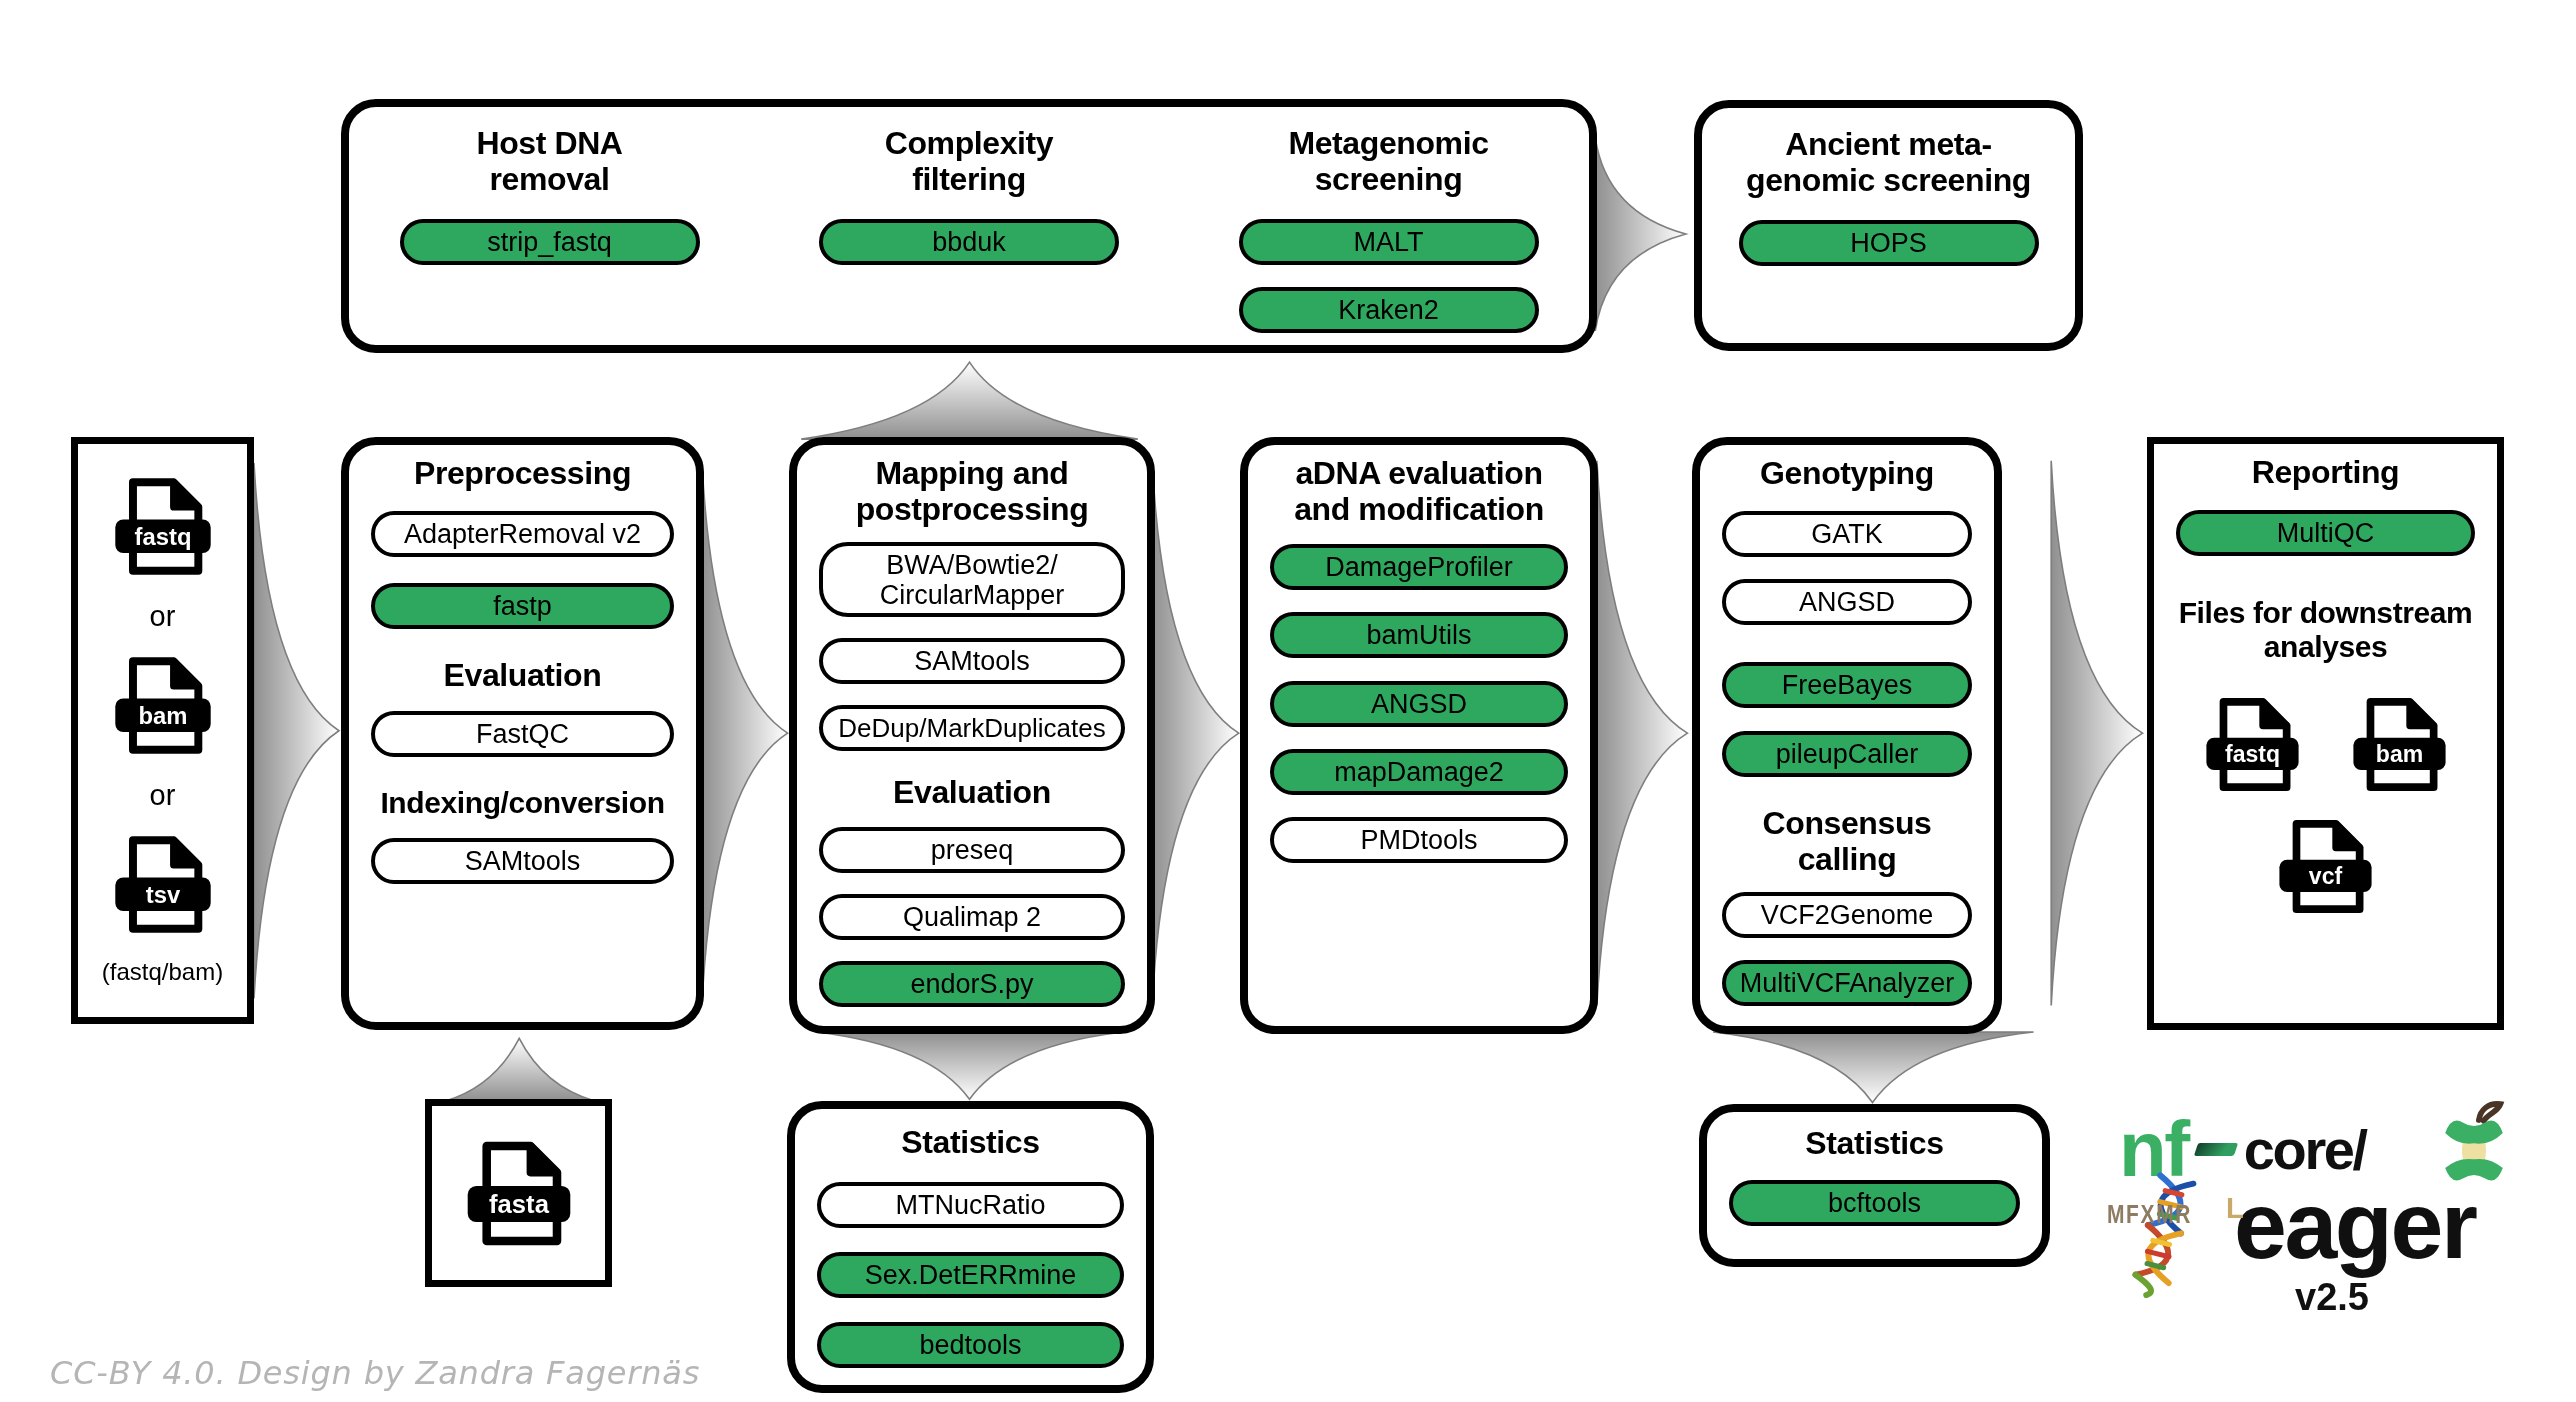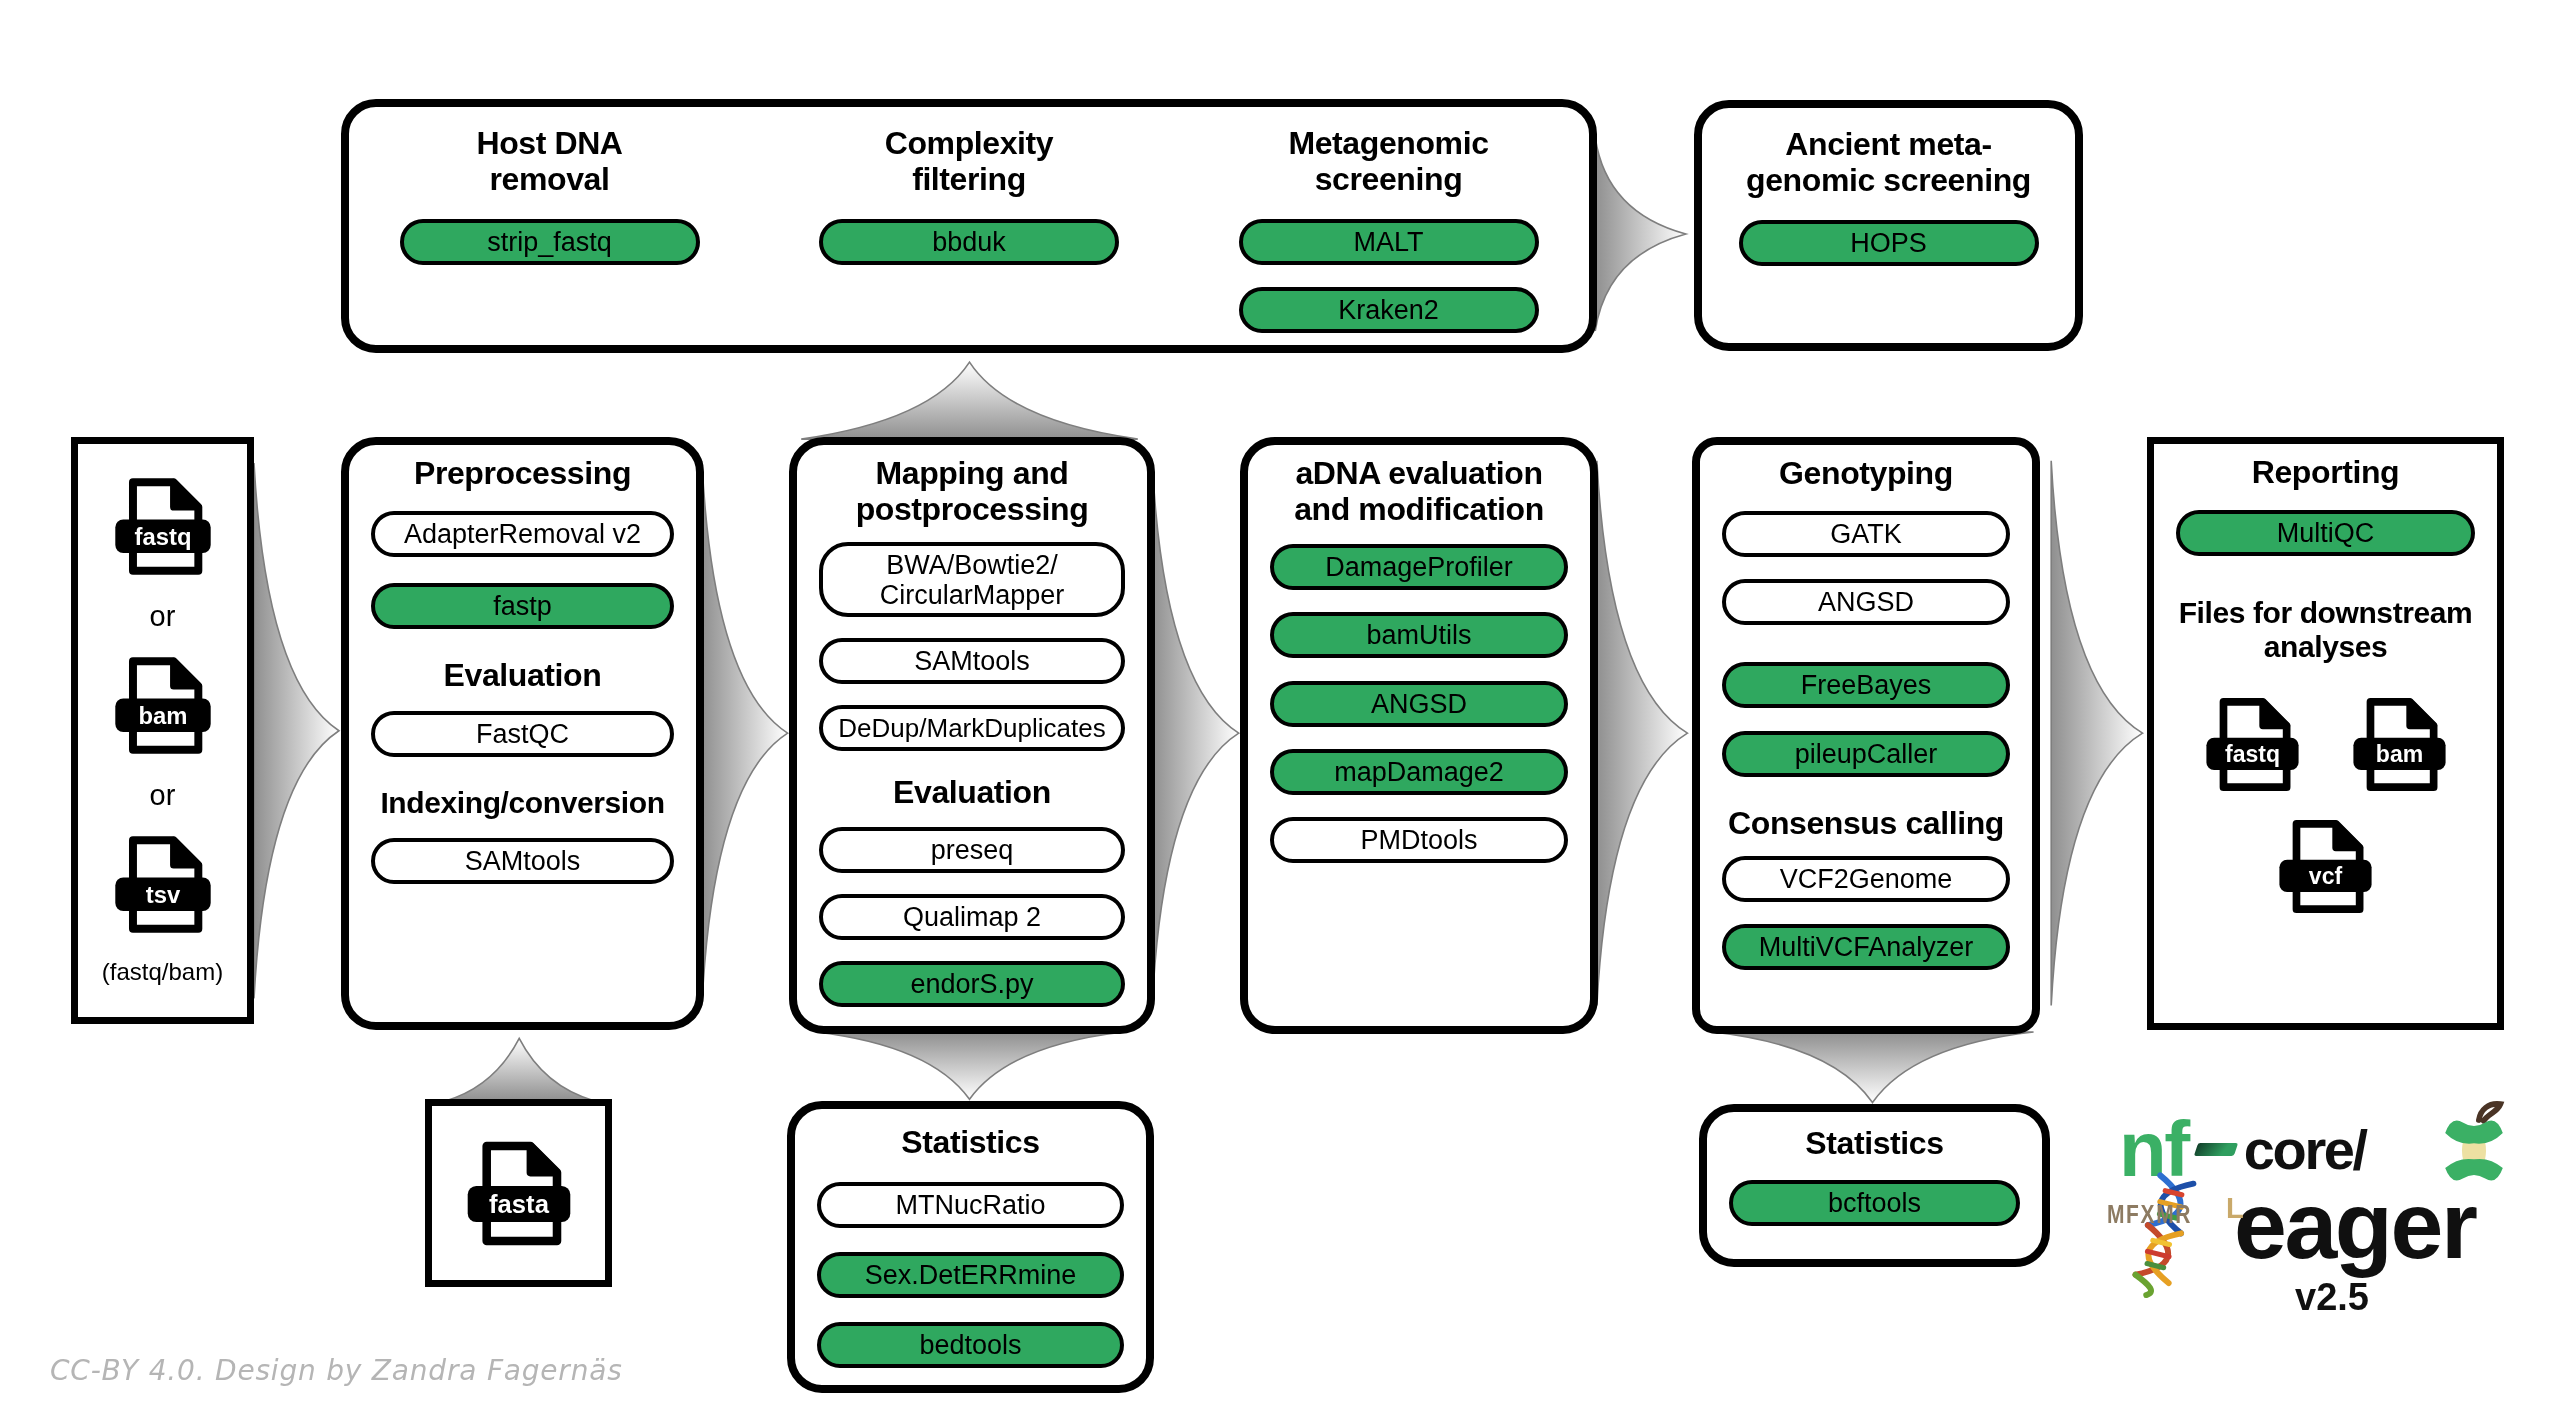--- a/index.html
+++ b/index.html
@@ -33,21 +33,21 @@
        letter-spacing:-2.4px;color:#101010;z-index:2;text-align:right;}
   .logo-version{position:absolute;left:2264px;top:1276px;width:136px;text-align:center;
        font-size:38px;font-weight:bold;color:#101010;z-index:2;}
   .logo-runes{position:absolute;left:2107px;top:1203px;font-size:21px;font-weight:bold;
        color:#8d7b62;letter-spacing:1.6px;transform:scaleY(1.2);z-index:2;}
   .logo-rune-l{position:absolute;left:2226px;top:1192px;font-size:29px;font-weight:bold;
        color:#c9a96a;z-index:3;}
   .apple-svg{position:absolute;left:2434px;top:1099px;z-index:2;}
   .dna-svg{position:absolute;left:2119px;top:1171px;z-index:2;}
   .credit{position:absolute;left:50px;top:1354px;font-family:"DejaVu Sans",sans-serif;
-       font-style:italic;font-size:28px;letter-spacing:0.8px;color:var(--credit-gray,#B5B5B5);z-index:2;}
+       font-style:italic;font-size:32px;letter-spacing:0.8px;color:var(--credit-gray,#B5B5B5);z-index:2;}
   .input-box{justify-content:space-evenly;padding:9.6px 0;}
   .center-box{justify-content:center;}
 </style>
 </head>
 <body>
 
 <div class="canvas">
 
   <svg class="arrows" width="2576" height="1403" viewBox="0 0 3215 1751">
     <defs>
@@ -151,21 +151,21 @@
   <div class="box" style="left:1240px;top:437px;width:358px;height:597px;">
     <div class="title">aDNA evaluation
 and modification</div>
     <div class="pill green" style="margin-top:16px">DamageProfiler</div>
     <div class="pill green" style="margin-top:22.4px">bamUtils</div>
     <div class="pill green" style="margin-top:22.4px">ANGSD</div>
     <div class="pill green" style="margin-top:22.4px">mapDamage2</div>
     <div class="pill" style="margin-top:22.4px">PMDtools</div>
   </div>
 
-  <div class="box" style="left:1692px;top:437px;width:348px;height:597px;border-radius:25px;">
+  <div class="box" style="left:1692px;top:437px;width:310px;height:597px;">
     <div class="title">Genotyping</div>
     <div class="pill" style="margin-top:19px">GATK</div>
     <div class="pill" style="margin-top:22.4px">ANGSD</div>
     <div class="pill green" style="margin-top:37px">FreeBayes</div>
     <div class="pill green" style="margin-top:22.4px">pileupCaller</div>
     <div class="heading" style="margin-top:29px">Consensus calling</div>
     <div class="pill" style="margin-top:14.4px">VCF2Genome</div>
     <div class="pill green" style="margin-top:22.4px">MultiVCFAnalyzer</div>
   </div>
 

